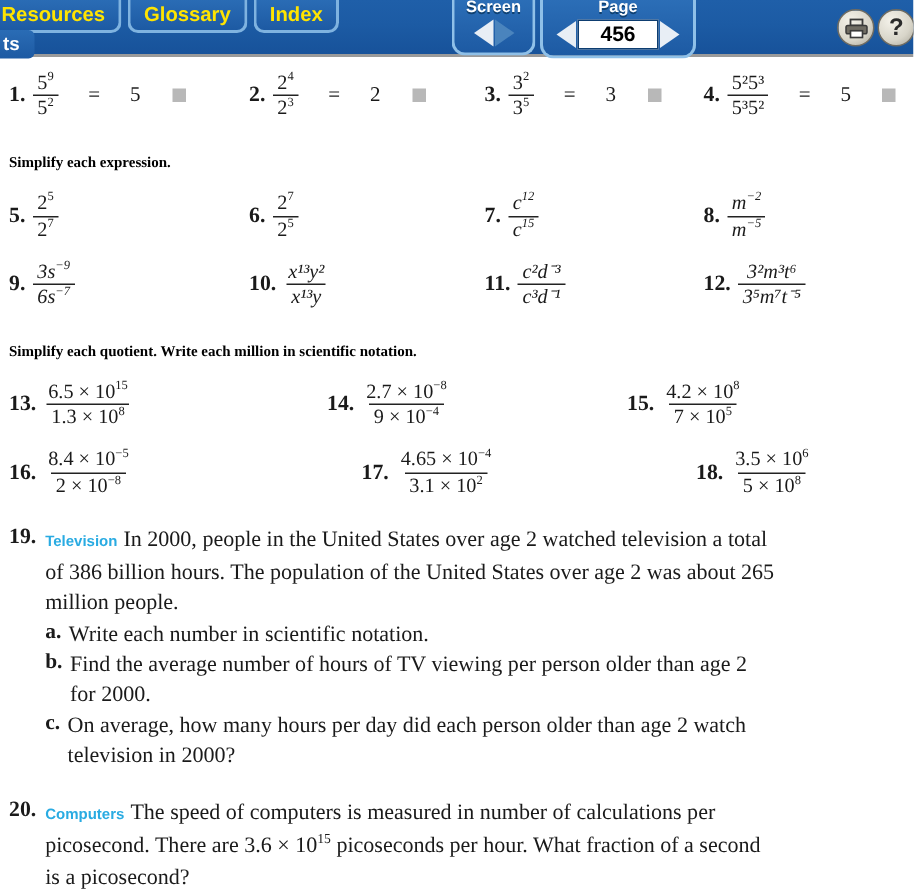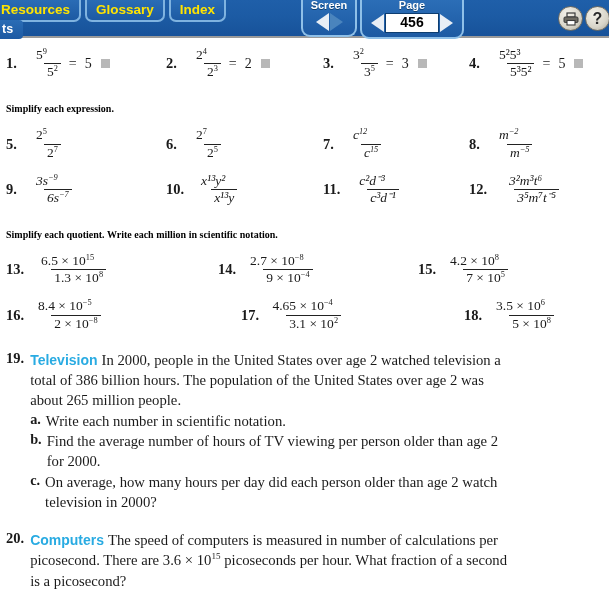--- a/index.html
+++ b/index.html
@@ -184,39 +184,38 @@
   }
   .exnum {
     font-weight: bold;
     font-size: 14.5px;
     margin-right: 5px;
     white-space: nowrap;
   }
   .exbody {
     display: flex;
     align-items: center;
-    gap: 8px;
+    gap: 20px;
   }
 
   
   .frac {
     display: inline-flex;
     flex-direction: column;
     align-items: center;
     vertical-align: middle;
     line-height: 1.05;
     font-size: 13.5px;
   }
   .frac .num {
     padding: 0 3px 1px 3px;
   }
   .frac .den {
     border-top: 1.1px solid #222;
     padding: 1px 3px 0 3px;
-    margin-left: 22px;
   }
   .frac.italic { font-style: italic; }
 
   sup {
     font-size: 0.62em;
     vertical-align: super;
     line-height: 0;
   }
 
   .eq { font-size: 14px; }
@@ -237,21 +236,21 @@
   .wordprob .exnum { margin-right: 6px; }
   .wordtext {
     font-size: 14.7px;
     line-height: 20.3px;
     max-width: 490px;
   }
   .topic {
     color: #29abe2;
     font-family: "Liberation Sans", sans-serif;
     font-weight: bold;
-    font-size: 14px;
+    font-size: 10px;
     margin-right: 4px;
   }
   .subitem {
     display: flex;
     margin-top: 0px;
   }
   .sublabel {
     font-weight: bold;
     font-style: normal;
     margin-right: 5px;

